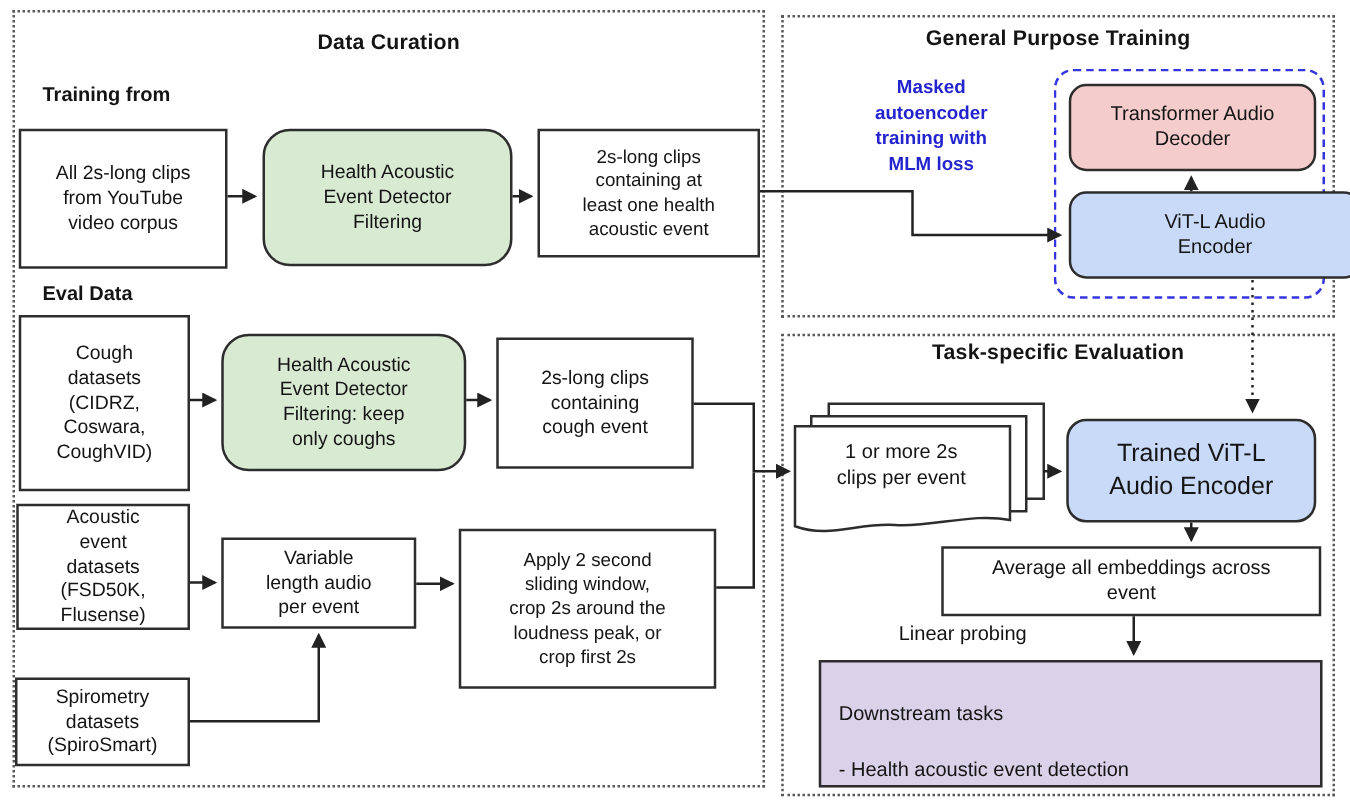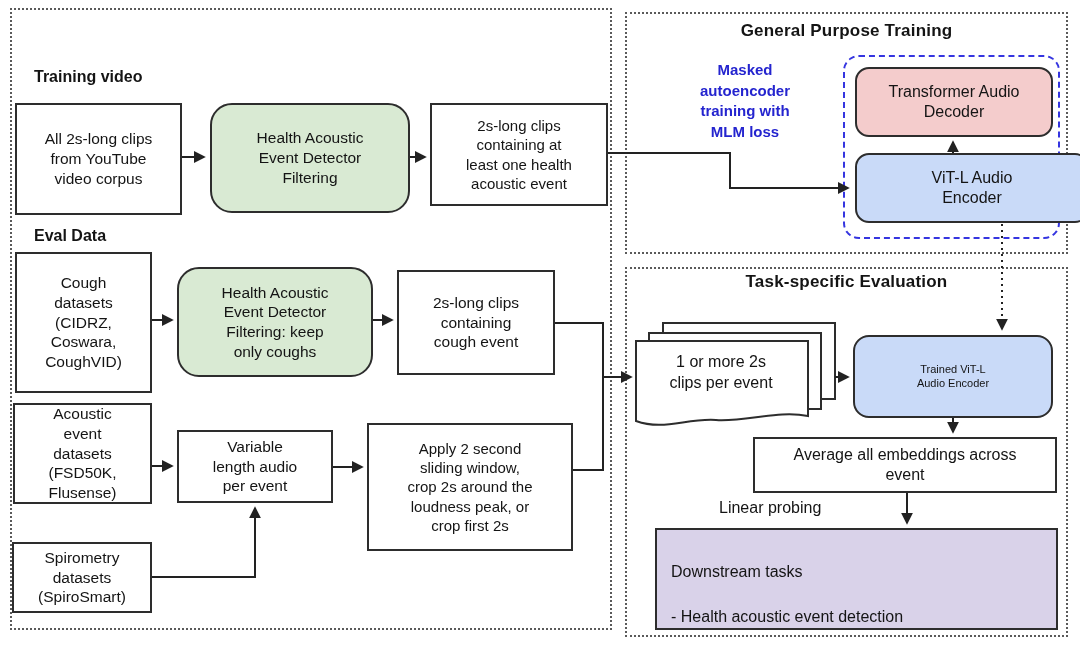--- a/index.html
+++ b/index.html
@@ -33,24 +33,25 @@
 </style>
 </head>
 <body>
 
 <div id="canvas">
 
   <div class="dotted-section" style="left:10px;top:8px;width:602px;height:622px;"></div>
   <div class="dotted-section" style="left:625px;top:12px;width:443px;height:242px;"></div>
   <div class="dotted-section" style="left:625px;top:267px;width:443px;height:370px;"></div>
 
+  <div class="section-title" style="left:10px;top:24px;width:602px;">Data Curation</div>
   <div class="section-title" style="left:625px;top:21px;width:443px;">General Purpose Training</div>
   <div class="section-title" style="left:625px;top:272px;width:443px;">Task-specific Evaluation</div>
 
-  <div class="group-label" style="left:34px;top:68px;">Training video</div>
+  <div class="group-label" style="left:34px;top:68px;">Training from</div>
   <div class="group-label" style="left:34px;top:227px;">Eval Data</div>
 
   <div class="box" style="left:15px;top:103px;width:167px;height:112px;padding:0 12px;">All 2s-long clips
 from YouTube
 video corpus</div>
   <div class="box green" style="left:210px;top:103px;width:200px;height:110px;padding:0 25px;">Health Acoustic
 Event Detector
 Filtering</div>
   <div class="box" style="left:430px;top:103px;width:178px;height:103px;padding:0 18px;font-size:15px;">2s-long clips
 containing at
@@ -98,21 +99,21 @@
 Encoder</div>
 
   <svg id="docs-stack" style="left:628px;top:315px;" width="212" height="122" viewBox="0 0 212 122">
     <rect x="35" y="8" width="172" height="76" fill="#fff" stroke="#2d2d2d" stroke-width="2"></rect>
     <rect x="21" y="18" width="172" height="76" fill="#fff" stroke="#2d2d2d" stroke-width="2"></rect>
     <path d="M8 26 H180 V101 C150 95 118 107 88 105 C58 103 36 116 8 106 Z" fill="#fff" stroke="#2d2d2d" stroke-width="2"></path>
   </svg>
   <div id="docs-text" style="left:640px;top:352px;width:162px;">1 or more 2s
 clips per event</div>
 
-  <div class="box blue-lg" style="left:853px;top:335px;width:200px;height:83px;padding:0 30px;font-size:11px;">Trained ViT-L
+  <div class="box blue-lg" style="left:853px;top:335px;width:200px;height:83px;padding:0 30px;font-size:20px;">Trained ViT-L
 Audio Encoder</div>
   <div class="box" style="left:753px;top:437px;width:304px;height:56px;padding:0 6px;font-size:16px;">Average all embeddings across
 event</div>
   <div class="plain-label" style="left:719px;top:499px;">Linear probing</div>
 
   <div class="box purple" style="left:655px;top:528px;width:403px;height:102px;">
     <div class="purple-inner">
       <div>Downstream tasks</div>
       <div>- Health acoustic event detection</div>
       

